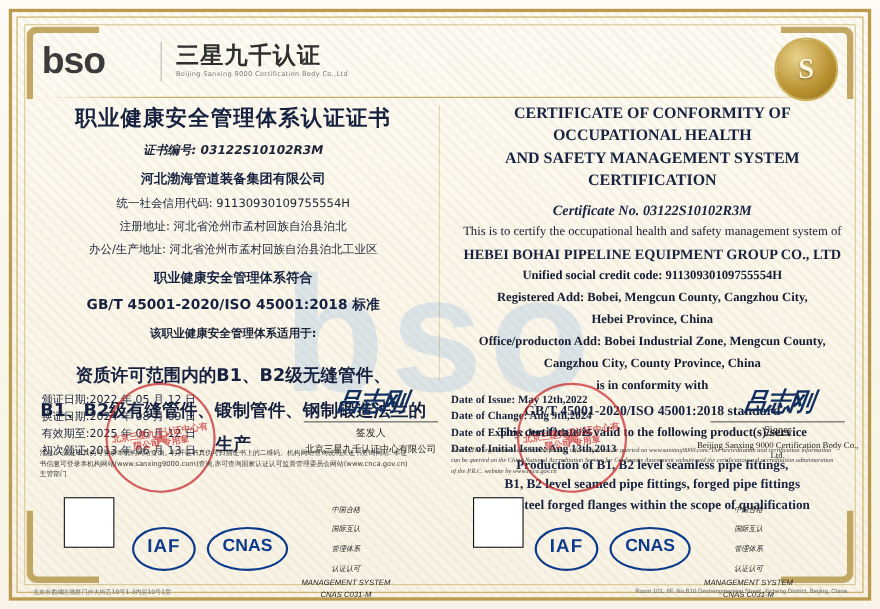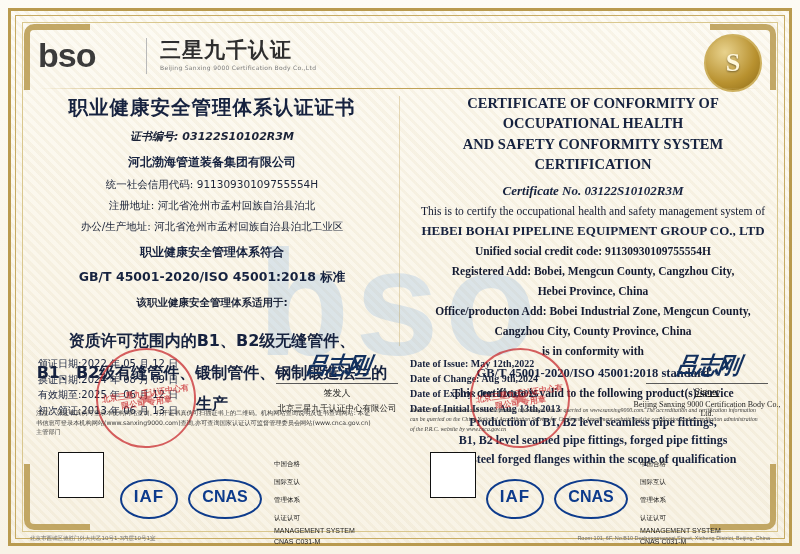--- a/index.html
+++ b/index.html
@@ -155,21 +155,21 @@
   .accred{position:absolute;top:452px;height:56px;}
   .accred.left{left:120px;}
   .accred.right{left:486px;}
   .ac-iaf,.ac-cnas{
     display:inline-block;vertical-align:middle;border:2px solid #0d3b8c;border-radius:50%;
     color:#0d3b8c;font-family:"Liberation Sans", sans-serif;font-weight:700;
     text-align:center;
   }
   .ac-iaf{width:54px;height:36px;border-radius:50%;line-height:32px;font-size:17px;letter-spacing:1px;}
   .ac-cnas{width:70px;height:36px;border-radius:50%;line-height:32px;font-size:16px;letter-spacing:0px;margin-left:6px;}
-  .ac-txt{display:inline-block;vertical-align:middle;margin-left:8px;text-align:left;}
+  .ac-txt{display:inline-block;vertical-align:middle;margin-left:8px;text-align:center;font-style:italic;}
   .ac-cn{font-family:"DejaVu Sans", sans-serif;font-size:6.5px;color:#1b1b1b;line-height:1.35;}
   .ac-en{font-family:"Liberation Sans", sans-serif;font-size:7px;color:#1b1b1b;line-height:1.3;margin-top:2px;}
 
   
   .qr{
     position:absolute;top:452px;width:44px;height:44px;background:#fff;
     background-image:
       repeating-linear-gradient(0deg,#111 0 3px,#fff 3px 6px),
       repeating-linear-gradient(90deg,#111 0 3px,#fff 3px 6px);
     background-blend-mode:screen;
@@ -233,21 +233,21 @@
     </div>
     <div class="cn-strong">职业健康安全管理体系符合</div>
     <div class="cn-std">GB/T 45001-2020/ISO 45001:2018 标准</div>
     <div class="cn-line b" style="margin-top:10px">该职业健康安全管理体系适用于:</div>
     <div class="cn-scope">资质许可范围内的B1、B2级无缝管件、</div>
     <div class="cn-scope" style="margin-top:2px">B1、B2级有缝管件、锻制管件、钢制锻造法兰的生产</div>
   </div>
 
   <div class="col right">
     <div class="en-title">CERTIFICATE OF CONFORMITY OF OCCUPATIONAL HEALTH</div>
-    <div class="en-title">AND SAFETY CONFORMITY SYSTEM CERTIFICATION</div>
+    <div class="en-title">AND SAFETY MANAGEMENT SYSTEM CERTIFICATION</div>
     <div class="en-certno">Certificate No. 03122S10102R3M</div>
     <div class="en-line">This is to certify the occupational health and safety management system of</div>
     <div class="en-company">HEBEI BOHAI PIPELINE EQUIPMENT GROUP CO., LTD</div>
     <div class="en-line b">Unified social credit code: 91130930109755554H</div>
     <div class="en-line b">Registered Add: Bobei, Mengcun County, Cangzhou City,</div>
     <div class="en-line b">Hebei Province, China</div>
     <div class="en-line b">Office/producton Add: Bobei Industrial Zone, Mengcun County,</div>
     <div class="en-line b">Cangzhou City, County Province, China</div>
     <div class="en-line b">is in conformity with</div>
     <div class="en-std">GB/T 45001-2020/ISO 45001:2018 standard</div>

